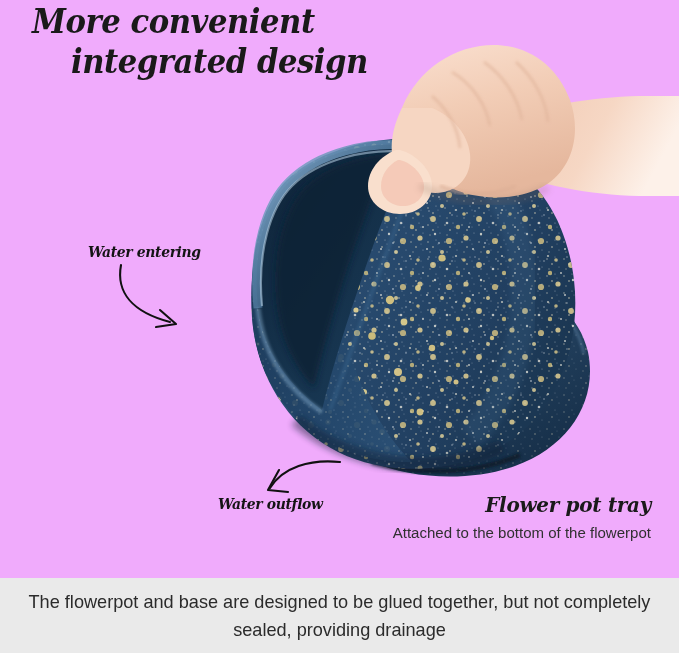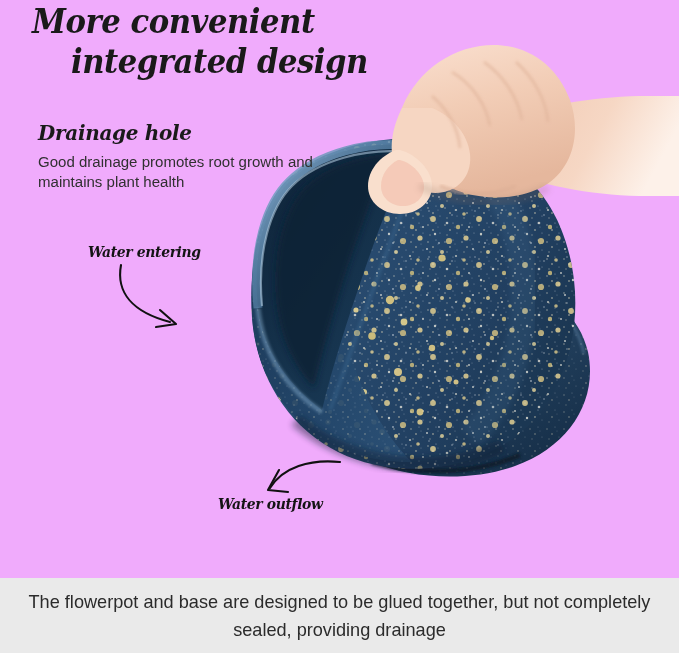--- a/index.html
+++ b/index.html
@@ -395,28 +395,28 @@
 
       <path d="M420,186 C460,206 512,206 548,188" fill="none" stroke="#8a6a5a" stroke-width="8" opacity="0.22" filter="url(#medBlur)"></path>
     </g>
   </svg>
 
   <div class="headline">
     <span>More convenient</span>
     <span class="l2">integrated design</span>
   </div>
 
-  <div class="callout-drainage">
-    <div class="callout-title">Drainage hole</div>
-    <div class="callout-body">Good drainage promotes root growth and maintains plant health</div>
-  </div>
 
   <div class="label-water-entering">Water entering</div>
   <div class="label-water-outflow">Water outflow</div>
 
+  <div class="callout-tray">
+    <div class="callout-title">Flower pot tray</div>
+    <div class="callout-body">Attached to the bottom of the flowerpot</div>
+  </div>
 
   <svg class="arrows-svg" viewBox="0 0 679 653">
 
     <g>
       <path d="M121,265 C116,292 132,312 170,322" fill="none" stroke="#111111" stroke-width="2.1" stroke-linecap="round"></path>
       <path d="M160,310 L176,324 L156,327" fill="none" stroke="#111111" stroke-width="2.1" stroke-linecap="round" stroke-linejoin="round"></path>
     </g>
 
     <g>
       <path d="M340,462 C310,459 283,467 270,488" fill="none" stroke="#111111" stroke-width="2.1" stroke-linecap="round"></path>

